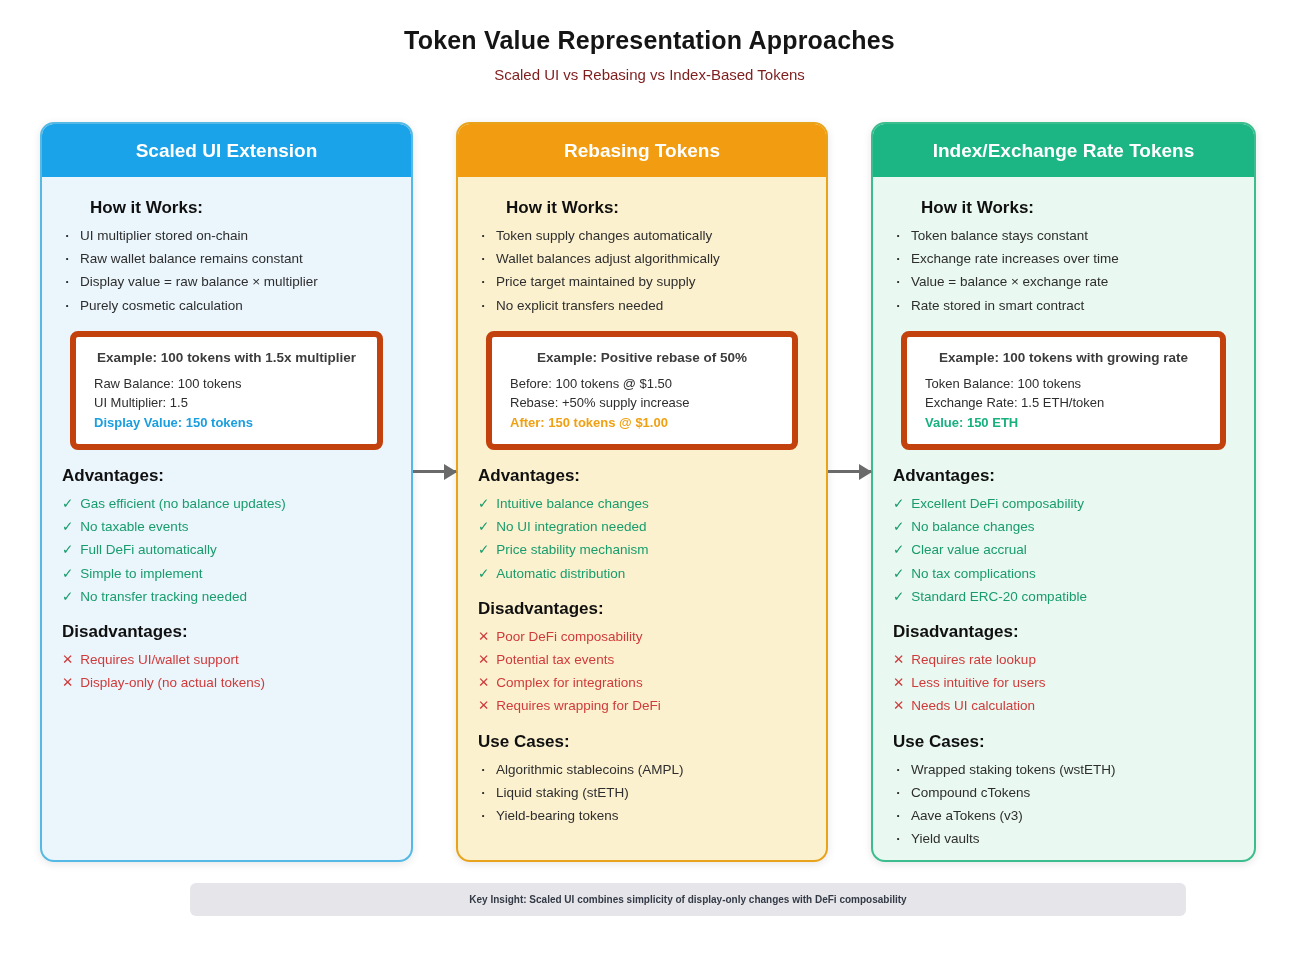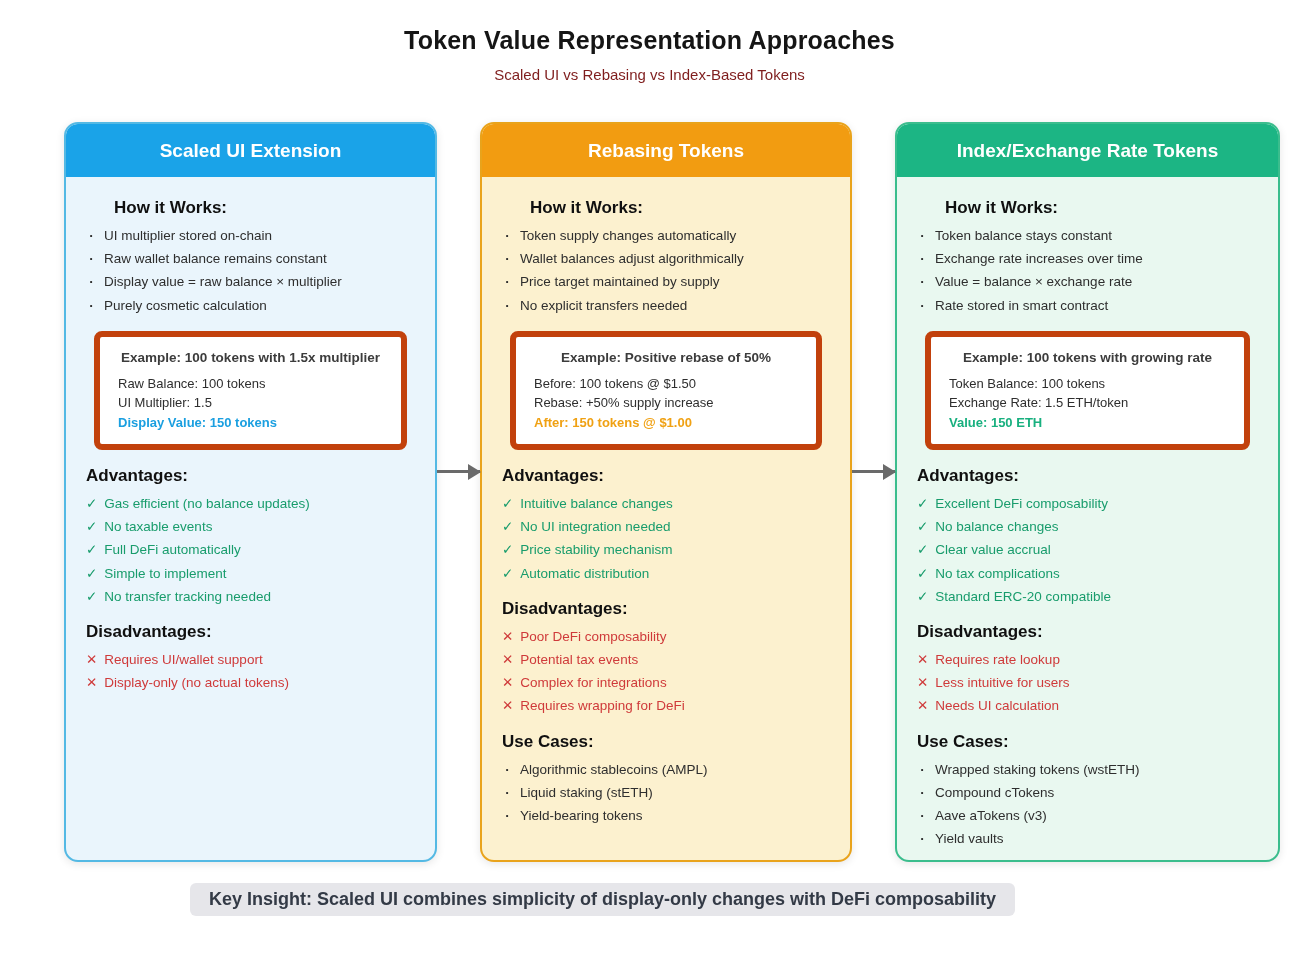--- a/index.html
+++ b/index.html
@@ -4,21 +4,21 @@
 <style>
   * { box-sizing: border-box; }
   html,body { margin:0; padding:0; background:#fff; }
   body { font-family:"Liberation Sans", sans-serif; }
   .page { position:relative; width:1299px; height:953px; background:#ffffff; overflow:hidden; }
 
   .header-block { position:absolute; top:26px; left:0; width:100%; text-align:center; }
   .main-title { font-size:25px; font-weight:700; color:#151515; margin:0; letter-spacing:.2px; }
   .subtitle { font-size:15px; color:#7f1d1d; margin-top:11px; }
 
-  .cards { position:absolute; top:122px; left:64px; height:740px;
+  .cards { position:absolute; top:122px; left:40px; height:740px;
            display:grid; grid-template-columns:373px 372px 385px; column-gap:43px; }
 
   .card { border-radius:14px; border:2px solid var(--bdr); background:var(--bbg);
           box-shadow:0 2px 8px rgba(0,0,0,.10); overflow:hidden; display:flex; flex-direction:column; }
   .card-header { background:var(--hbg); height:53px; flex:0 0 53px; display:flex; align-items:center; justify-content:center;
                  color:#fff; font-size:19px; font-weight:700; border-radius:11px 11px 0 0; }
   .card-body { padding:12px 20px 16px; flex:1; }
 
   .sec-title { font-size:17px; font-weight:700; color:#101010; margin:16px 0 9px; }
   .sec-title.first { margin-top:9px;margin-left:28px; }
@@ -38,23 +38,23 @@
 
   .tech-note { margin:24px 0 0; border-radius:8px; padding:10px 14px; }
   .tech-title { font-size:12.5px; font-weight:700; margin-bottom:6px; }
 
   .arrow { position:absolute; width:43px; height:3px; background:#6a6a6a; top:348px; }
   .arrow::after { content:""; position:absolute; right:-1px; top:-6.5px;
                   border-left:13px solid #6a6a6a; border-top:8px solid transparent; border-bottom:8px solid transparent; }
   .arrow-1 { left:373px; }
   .arrow-2 { left:788px; }
 
-  .key-insight { position:absolute; left:190px; top:883px; width:825px; height:33px;
+  .key-insight { position:absolute; left:190px; top:883px; width:996px; height:33px;
                  background:#e6e6ea; border-radius:6px; display:flex; align-items:center; justify-content:center;
-                 font-size:18px; font-weight:700; color:#333a46; }
+                 font-size:10px; font-weight:700; color:#333a46; }
 </style>
 </head>
 <body>
 
 <div class="page">
 
   <div class="header-block">
     <h1 class="main-title">Token Value Representation Approaches</h1>
     <div class="subtitle">Scaled UI vs Rebasing vs Index-Based Tokens</div>
   </div>

